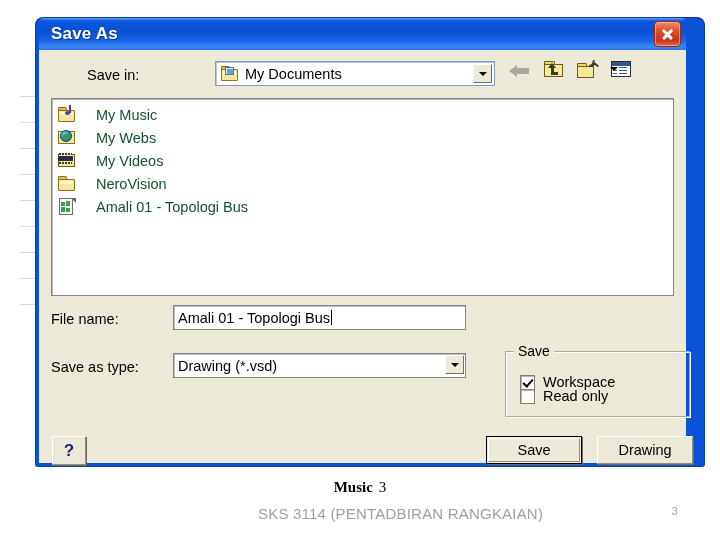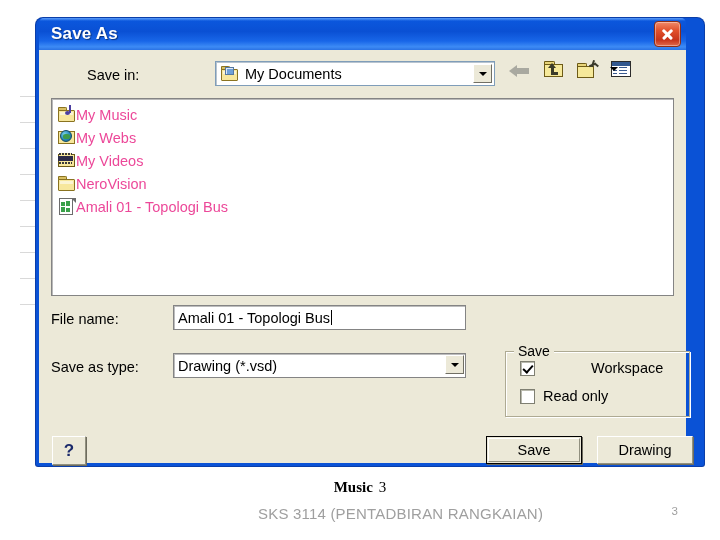--- a/index.html
+++ b/index.html
@@ -283,22 +283,22 @@
   }
   .fitem {
     height: 23px;
     display: flex;
     align-items: center;
     padding-left: 4px;
     cursor: default;
   }
   .fitem .fname {
     font-size: 14.5px;
-    color: #ec4899;
-    margin-left: 0;
+    color: #14532d;
+    margin-left: 20px;
     white-space: nowrap;
   }
   .fico { width: 18px; height: 17px; position: relative; flex: 0 0 18px; }
 
   
   .fold-tab {
     position: absolute; left: 0px; top: 1px;
     width: 7px; height: 3px;
     background: #d8bf62; border: 1px solid #8a7320;
     border-bottom: none; border-radius: 1px 2px 0 0;
@@ -485,21 +485,21 @@
     font-size: 14px;
     color: #000;
   }
   .chk-row {
     position: absolute;
     left: 14px;
     display: flex;
     align-items: center;
     cursor: pointer;
   }
-  .chk-row.r1 { top: 8px; gap: 48px; }
+  .chk-row.r1 { top: 22px; }
   .chk-row.r2 { top: 36px; }
   .chkbox {
     width: 15px; height: 15px;
     background: #ffffff;
     border: 1px solid #7f7f72;
     box-shadow: inset 1px 1px 0 #b9b9ad;
     box-sizing: border-box;
     position: relative;
     flex: 0 0 15px;
   }

